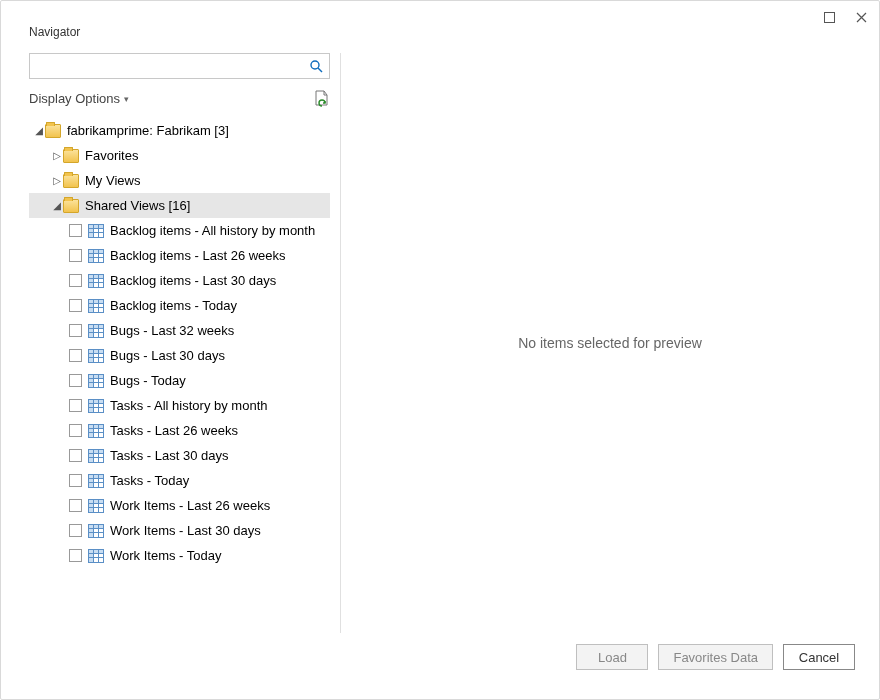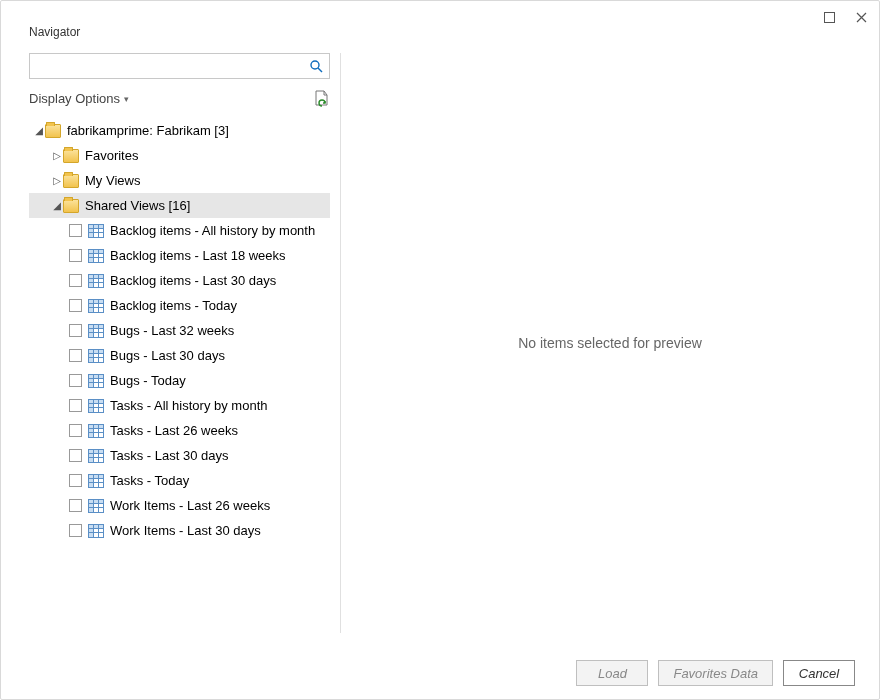--- a/index.html
+++ b/index.html
@@ -153,28 +153,27 @@
   .right-panel {
     flex: 1;
     display: flex;
     align-items: center;
     justify-content: center;
     color: #666;
     font-size: 14px;
   }
   .footer {
     position: absolute;
-    bottom: 0; left: 0; right: 0;
+    bottom: 16px; left: 0; right: 0;
     height: 52px;
     display: flex;
     justify-content: flex-end;
     align-items: center;
     padding: 0 24px;
     gap: 10px;
-    font-style: italic;
   }
   .btn {
     height: 26px;
     min-width: 72px;
     padding: 0 14px;
     font-size: 13px;
     border: 1px solid #bfbfbf;
     background: #f3f3f3;
     color: #888;
     cursor: default;
@@ -290,21 +289,21 @@
               <div class="hd"></div>
               <div class="hd"></div>
               <div class="hd"></div>
               <div class="sd"></div>
               <div></div>
               <div></div>
               <div class="sd"></div>
               <div></div>
               <div></div>
             </span>
-            <span class="row-label">Backlog items - Last 18 weeks</span>
+            <span class="row-label">Backlog items - Last 26 weeks</span>
           </div>
           <div class="tree-row">
             <span class="pad" style="width:40px"></span>
             <span class="checkbox"></span>
             <span class="table-icon">
               <div class="hd"></div>
               <div class="hd"></div>
               <div class="hd"></div>
               <div class="sd"></div>
               <div></div>
@@ -467,20 +466,36 @@
               <div class="hd"></div>
               <div class="hd"></div>
               <div class="sd"></div>
               <div></div>
               <div></div>
               <div class="sd"></div>
               <div></div>
               <div></div>
             </span>
             <span class="row-label">Work Items - Last 30 days</span>
+          </div>
+          <div class="tree-row">
+            <span class="pad" style="width:40px"></span>
+            <span class="checkbox"></span>
+            <span class="table-icon">
+              <div class="hd"></div>
+              <div class="hd"></div>
+              <div class="hd"></div>
+              <div class="sd"></div>
+              <div></div>
+              <div></div>
+              <div class="sd"></div>
+              <div></div>
+              <div></div>
+            </span>
+            <span class="row-label">Work Items - Today</span>
           </div>
         </div>
 
     </div>
   </div>
 
   <div class="right-panel">
     <div>No items selected for preview</div>
   </div>
 </div>

